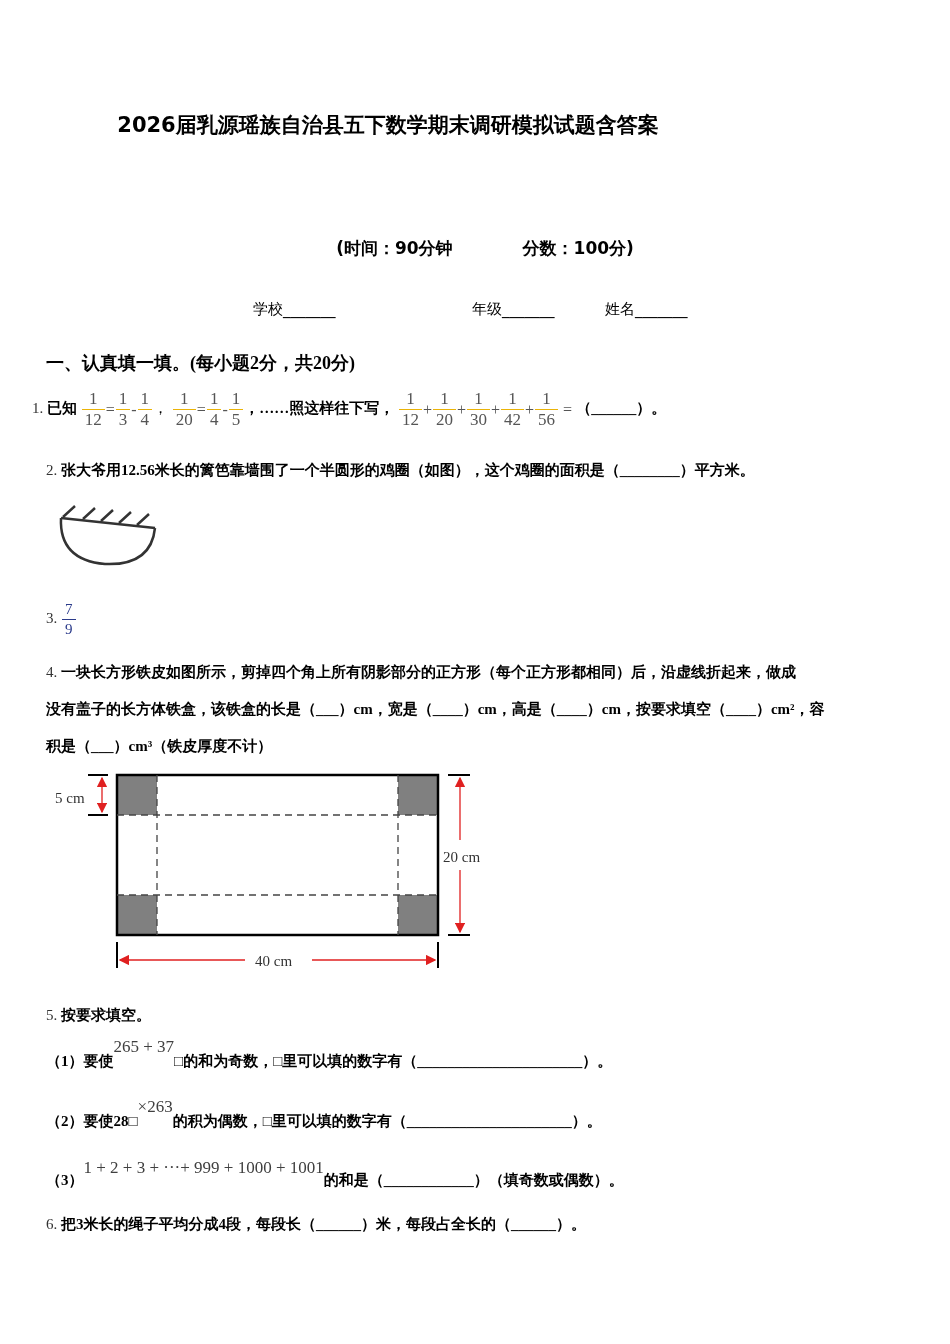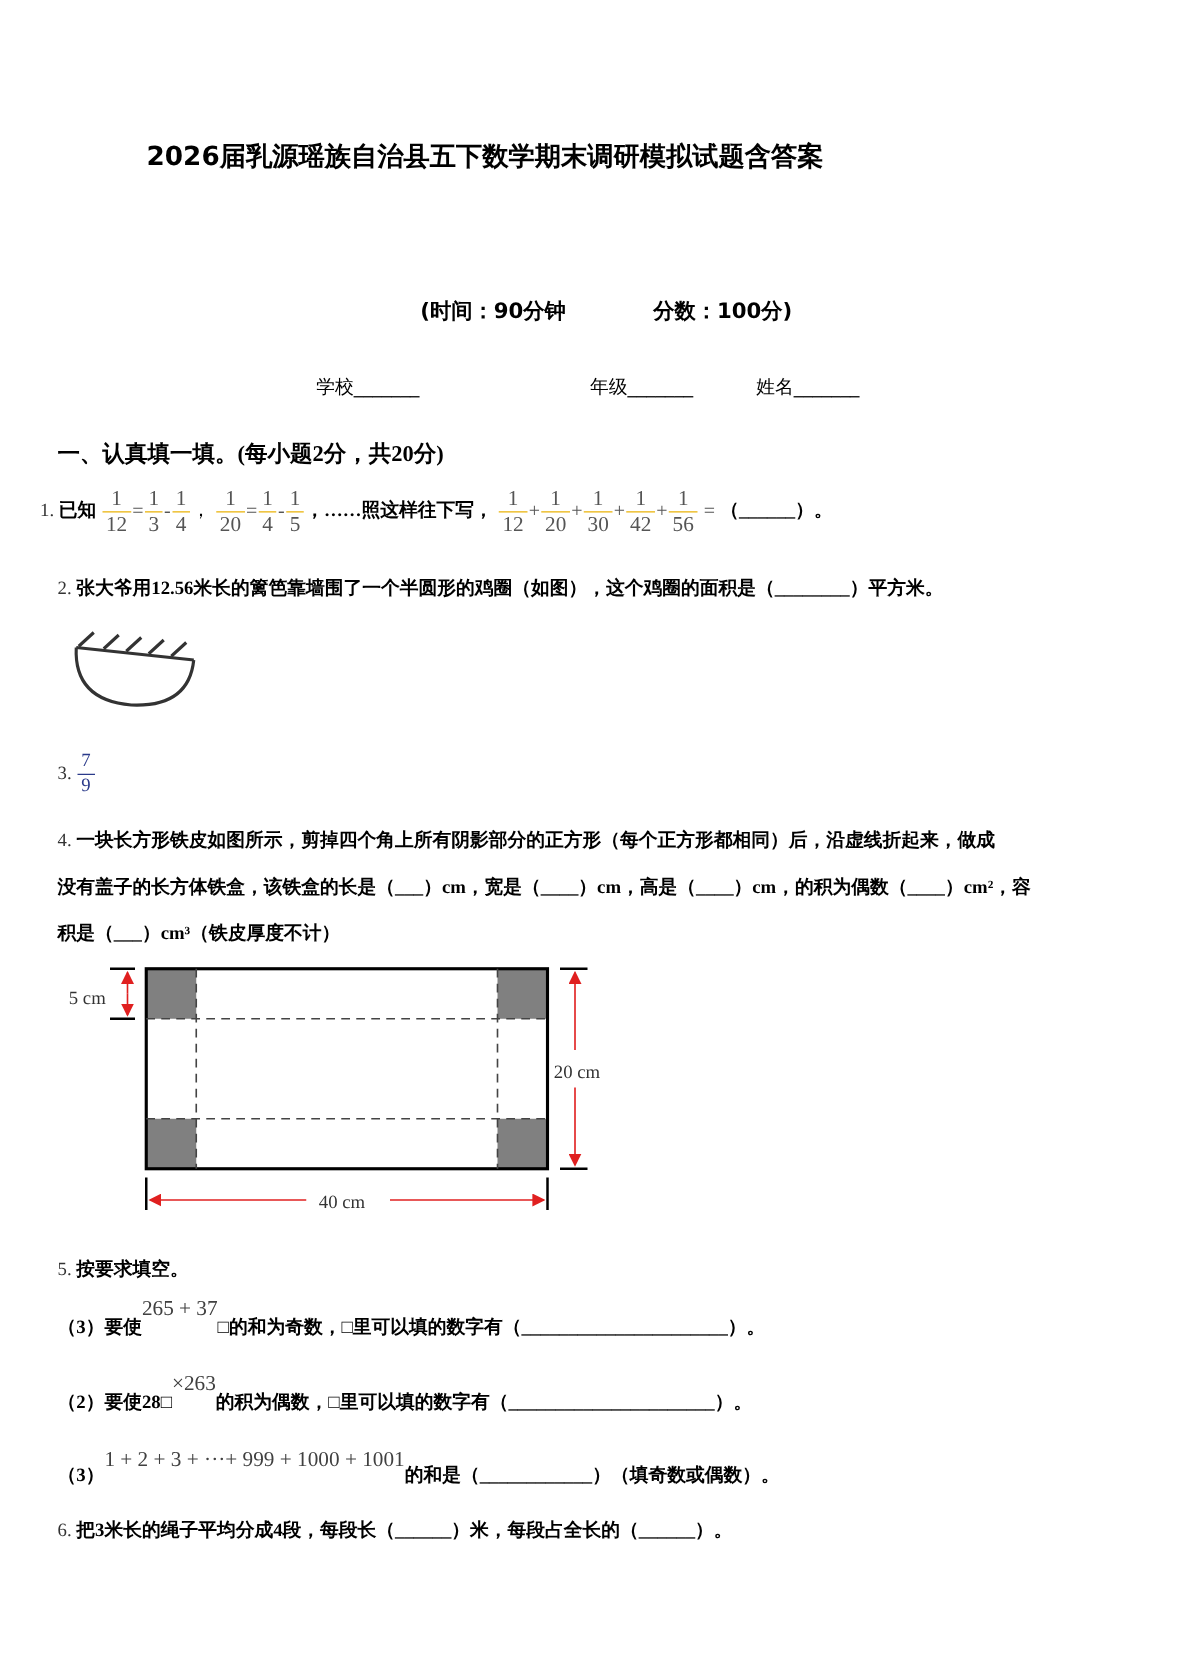--- a/index.html
+++ b/index.html
@@ -56,21 +56,21 @@
 
 <div class="abs q" style="left:46px; top:600px;">
   <span class="num">3.</span>
   <span class="frac" style="color:#2a3a8a;font-size:15px;line-height:19px;"><span class="n">7</span><span class="d" style="border-color:#2a3a8a;">9</span></span>
 </div>
 
 <div class="abs q" style="left:46px; top:663px;">
   <span class="num">4.</span>
   <span>一块长方形铁皮如图所示，剪掉四个角上所有阴影部分的正方形（每个正方形都相同）后，沿虚线折起来，做成</span>
 </div>
-<div class="abs q" style="left:46px; top:700px;">没有盖子的长方体铁盒，该铁盒的长是（___）cm，宽是（____）cm，高是（____）cm，的积为偶数（____）cm²，容</div>
+<div class="abs q" style="left:46px; top:700px;">没有盖子的长方体铁盒，该铁盒的长是（___）cm，宽是（____）cm，高是（____）cm，按要求填空（____）cm²，容</div>
 <div class="abs q" style="left:46px; top:737px;">积是（___）cm³（铁皮厚度不计）</div>
 
 <svg class="abs" style="left:50px; top:770px;" width="450" height="205" viewBox="0 0 450 205">
   <defs>
     <marker id="ah" markerWidth="8" markerHeight="8" refX="7" refY="4" orient="auto">
         <path d="M0 0 L8 4 L0 8 z" fill="#e02020"></path>
       </marker>
   </defs>
   <rect x="67" y="5" width="40" height="40" fill="#808080"></rect>
   <rect x="348" y="5" width="40" height="40" fill="#808080"></rect>
@@ -100,21 +100,21 @@
   <line x1="262" y1="190" x2="385" y2="190" stroke="#e02020" stroke-width="1.3" marker-end="url(#ah)"></line>
   <text x="205" y="196" font-family="Liberation Serif, serif" font-size="15" fill="#333">40 cm</text>
 </svg>
 
 <div class="abs q" style="left:46px; top:1006px;">
   <span class="num">5.</span>
   <span>按要求填空。</span>
 </div>
 
 <div class="abs q" style="left:46px; top:1051px;">
-  <span>（3）要使</span><span class="math" style="position:relative; top:-14px;">265 + 37</span><span>□的和为奇数，□里可以填的数字有（______________________）。</span>
+  <span>（1）要使</span><span class="math" style="position:relative; top:-14px;">265 + 37</span><span>□的和为奇数，□里可以填的数字有（______________________）。</span>
 </div>
 
 <div class="abs q" style="left:46px; top:1111px;">
   <span>（2）要使28□</span><span class="math" style="position:relative; top:-14px;">×263</span><span>的积为偶数，□里可以填的数字有（______________________）。</span>
 </div>
 
 <div class="abs q" style="left:46px; top:1170px;text-align:right;">
   <span>（3）</span><span class="math" style="position:relative; top:-12px;">1 + 2 + 3 + ···+ 999 + 1000 + 1001</span><span>的和是（____________）（填奇数或偶数）。</span>
 </div>
 

